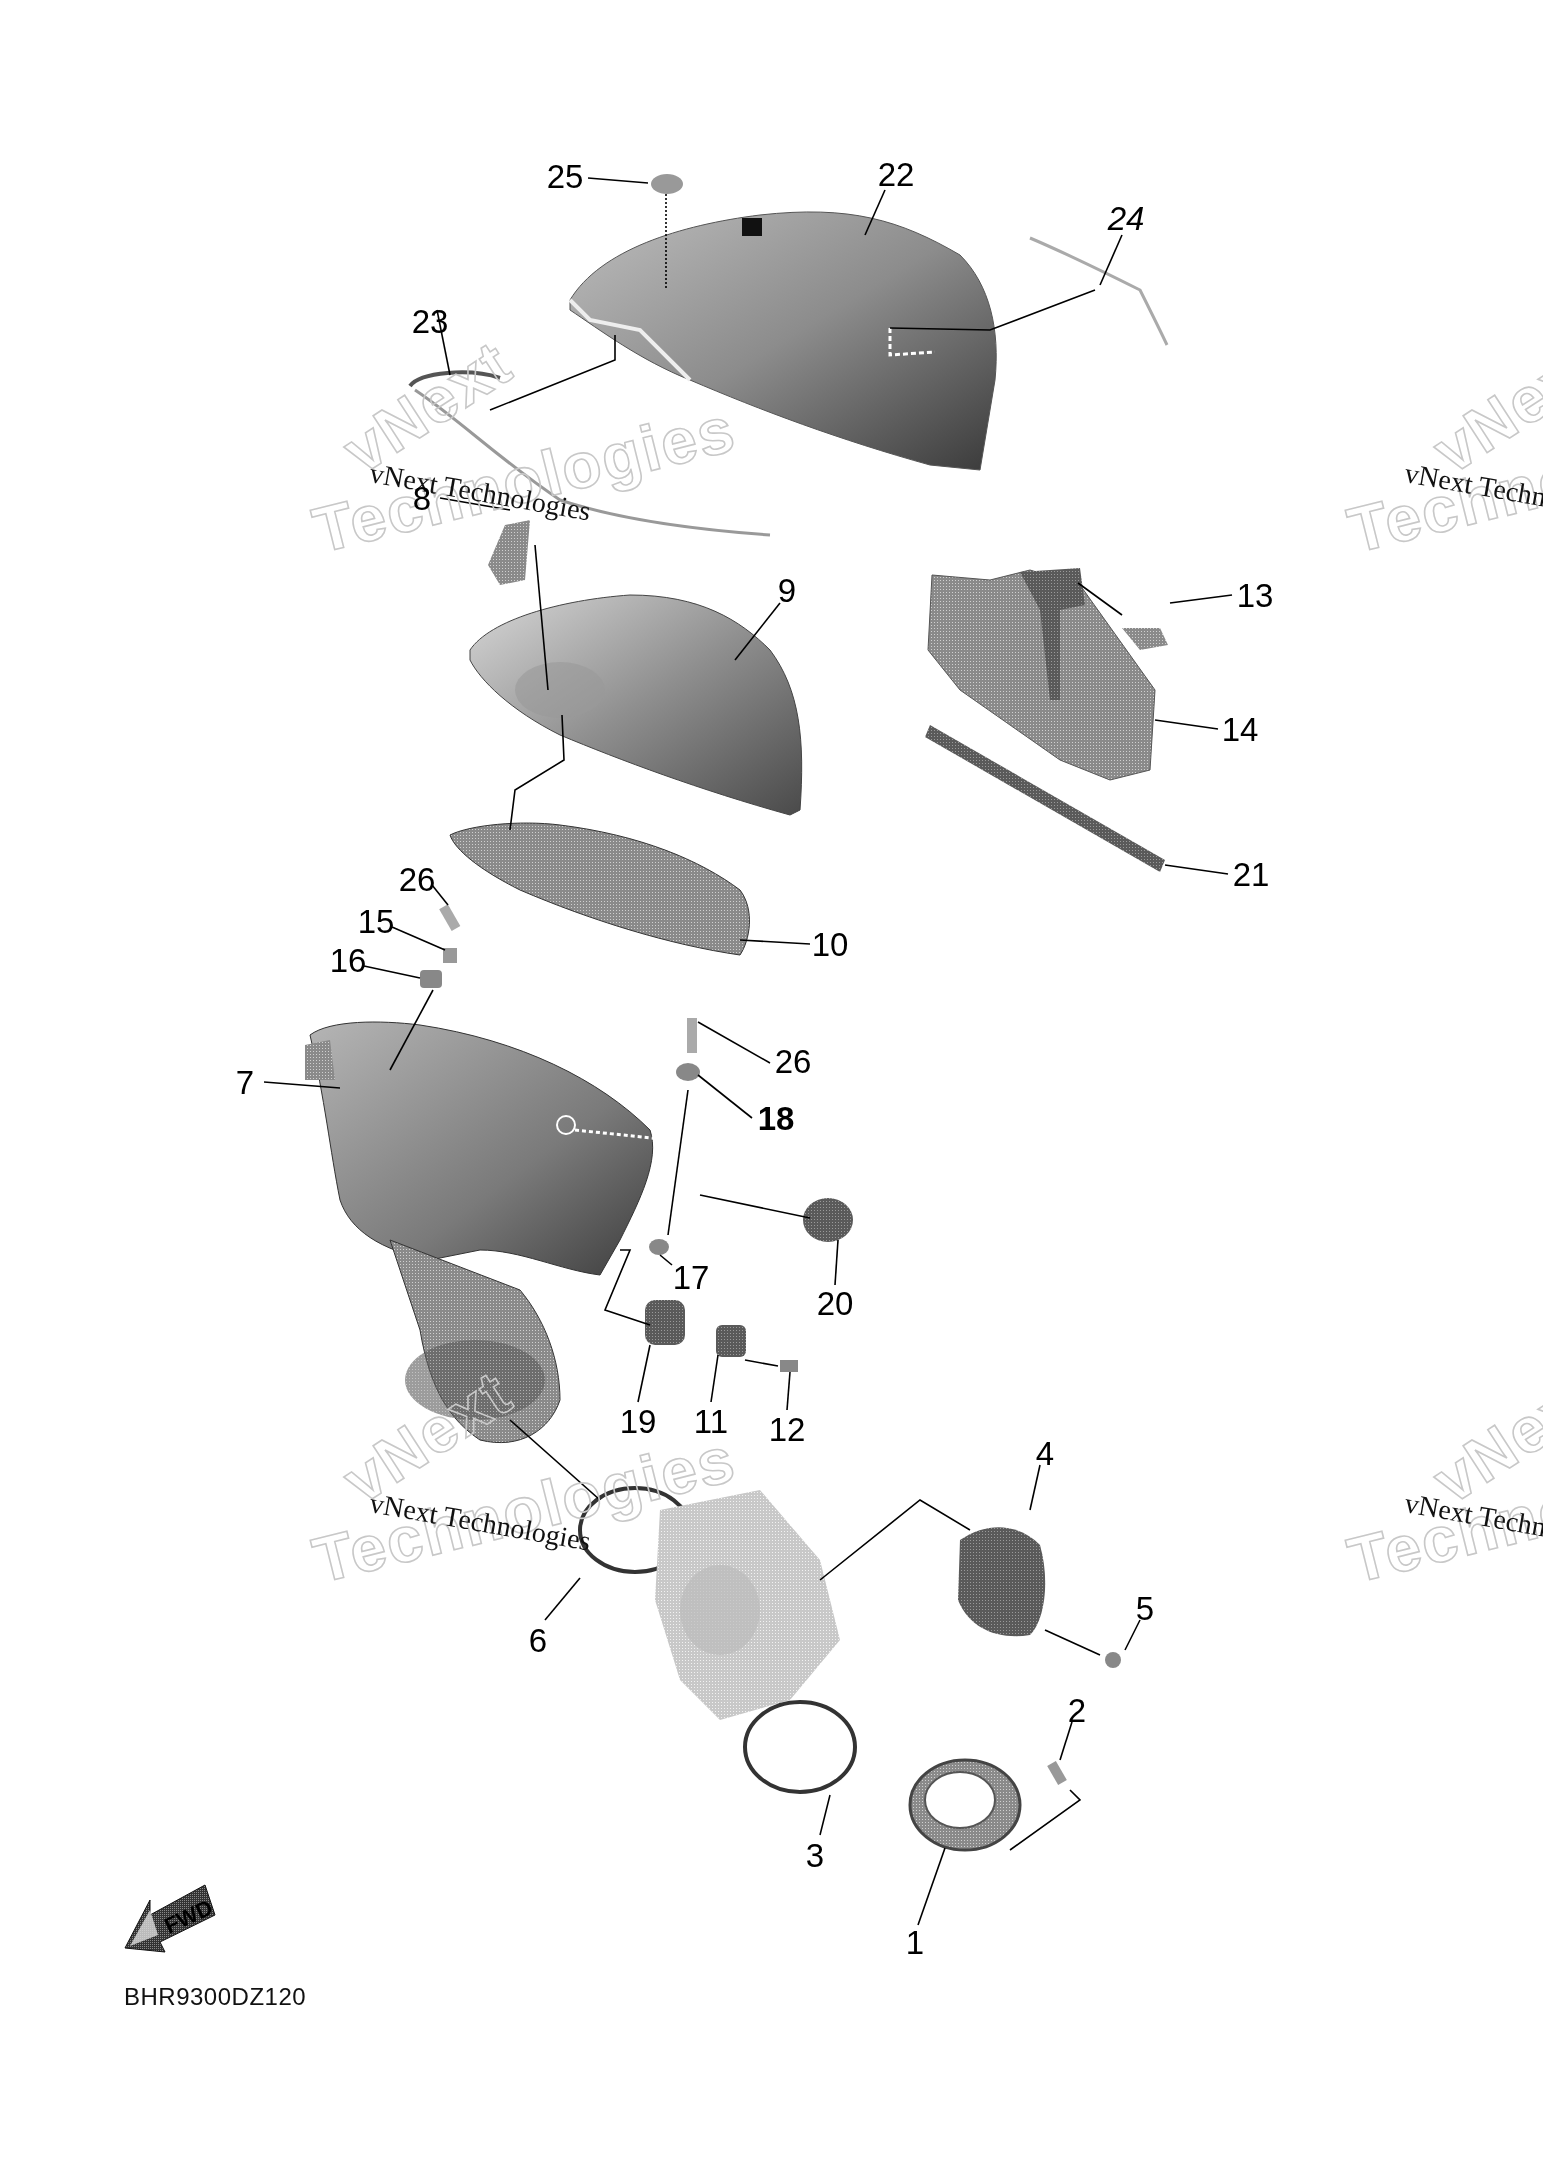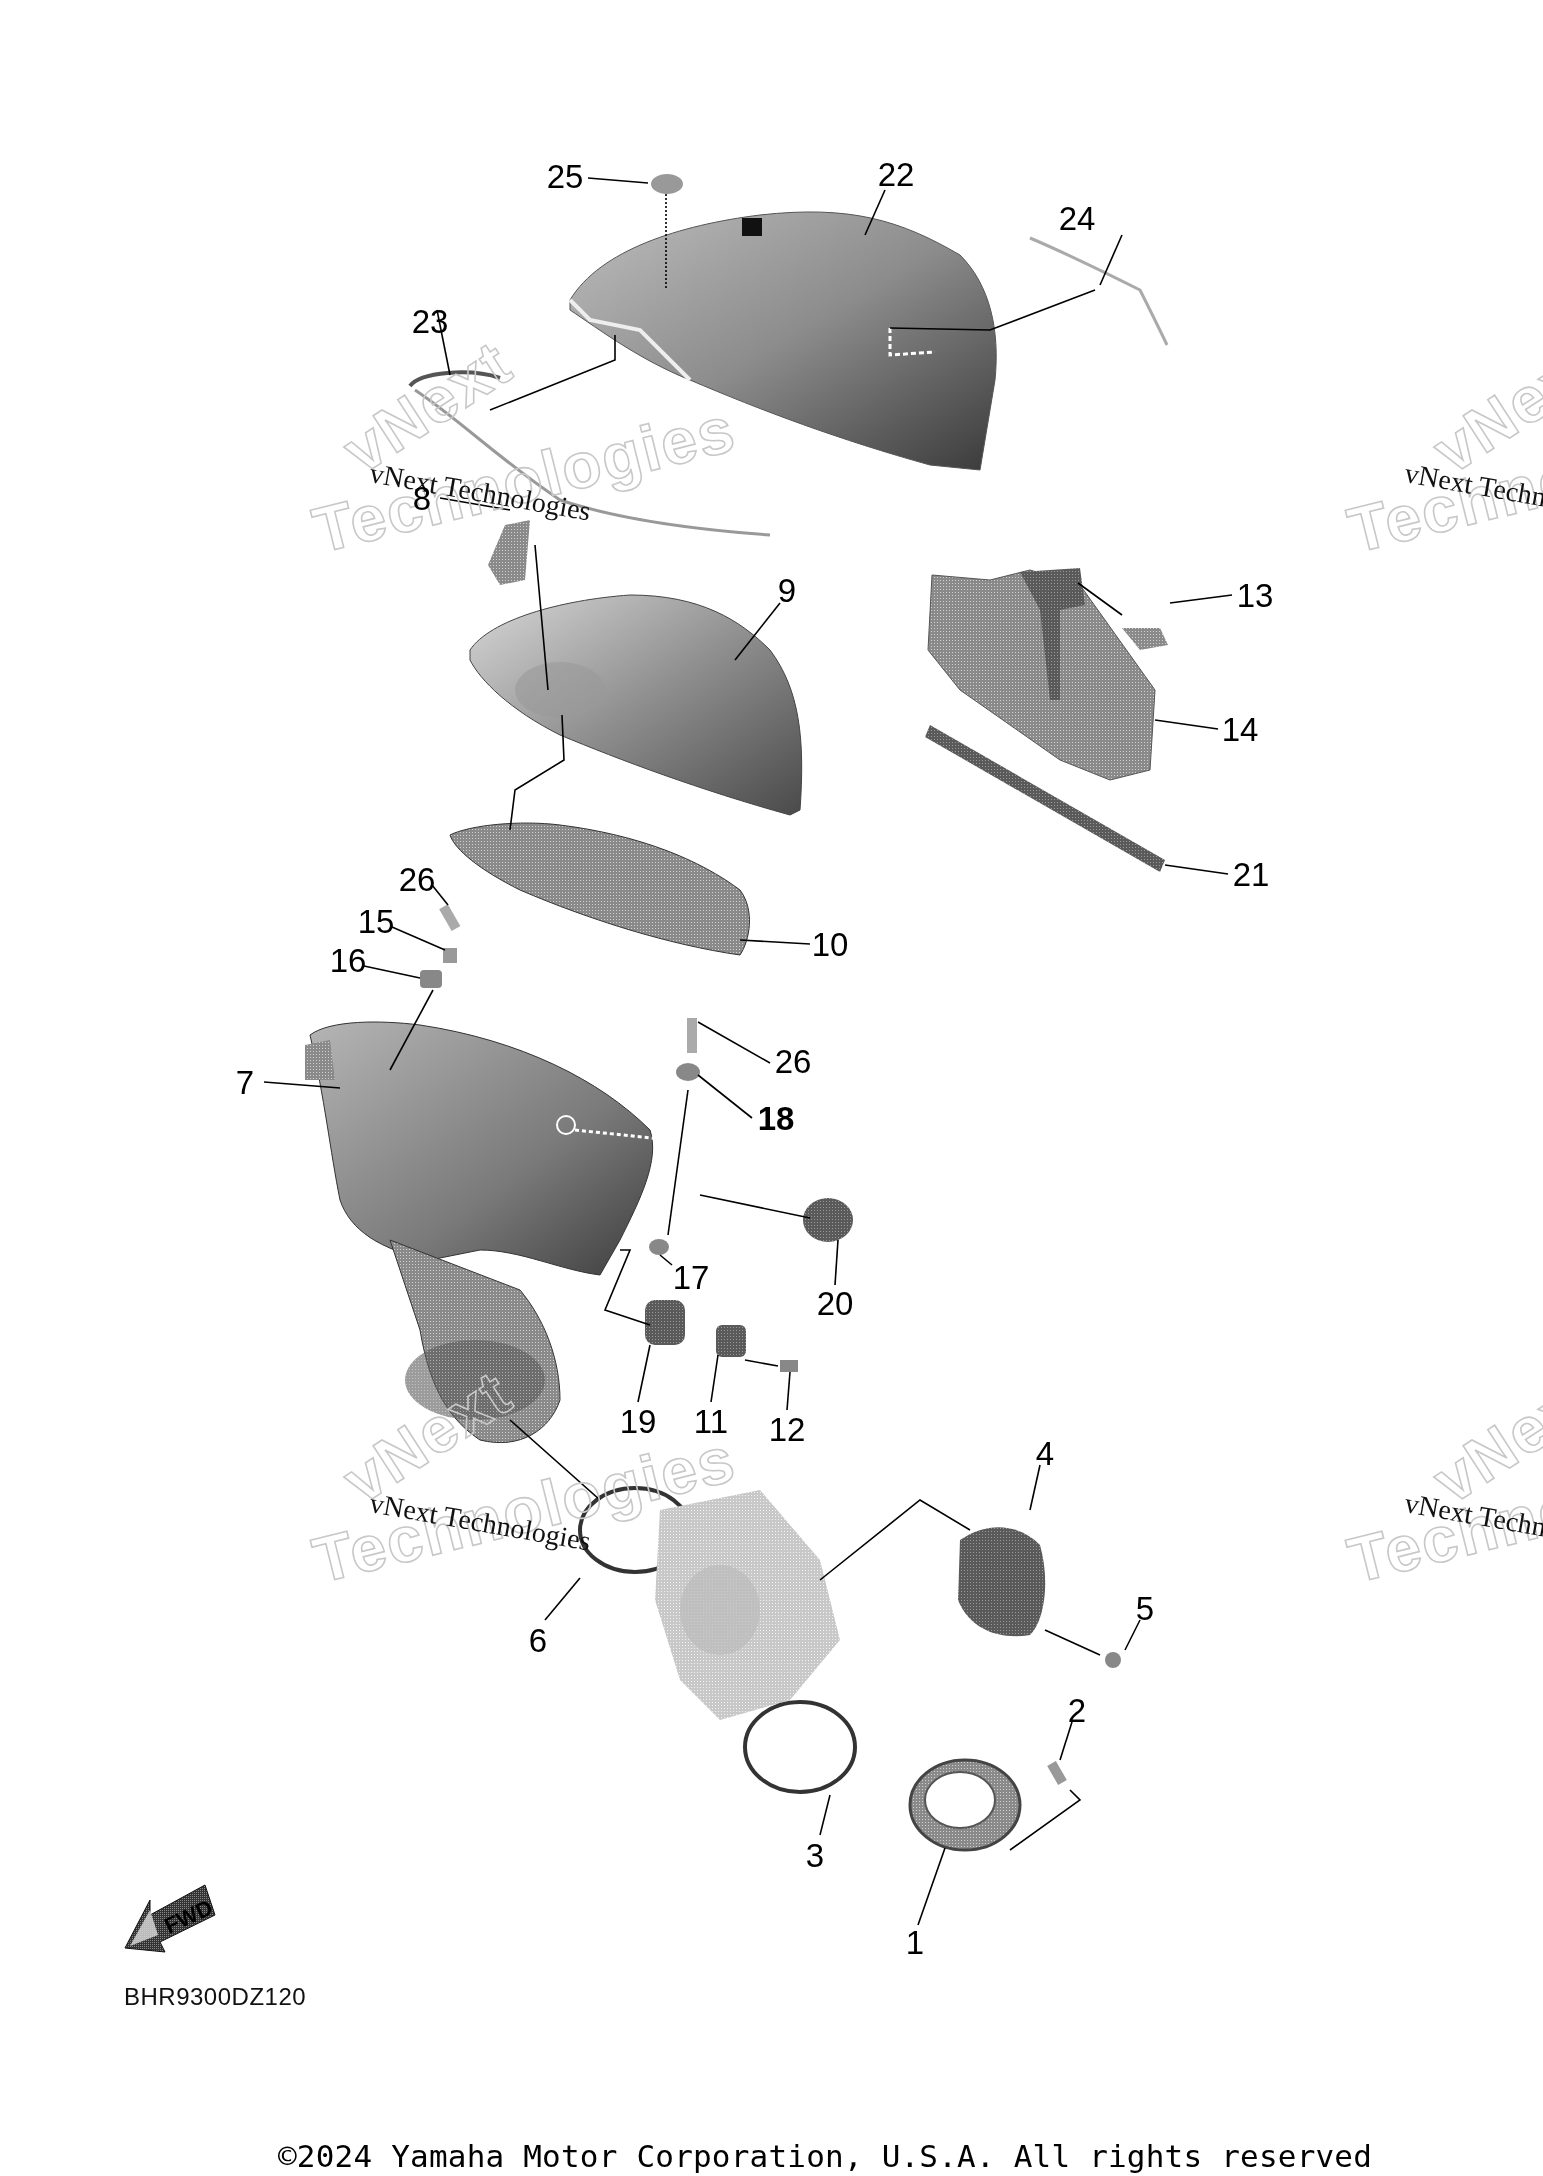--- a/index.html
+++ b/index.html
@@ -195,35 +195,34 @@
     <span class="callout" style="left:1240px; top:729px;">14</span>
     <span class="callout" style="left:376px; top:921px;">15</span>
     <span class="callout" style="left:348px; top:960px;">16</span>
     <span class="callout" style="left:691px; top:1277px;">17</span>
     <span class="callout" style="left:776px; top:1118px;font-weight:bold;">18</span>
     <span class="callout" style="left:638px; top:1421px;">19</span>
     <span class="callout" style="left:835px; top:1303px;">20</span>
     <span class="callout" style="left:1251px; top:874px;">21</span>
     <span class="callout" style="left:896px; top:174px;">22</span>
     <span class="callout" style="left:430px; top:296px;margin-top:25px;">23</span>
-    <span class="callout" style="left:1077px; top:218px;">24</span>
+    <span class="callout" style="left:1126px; top:218px;font-style:italic;">24</span>
     <span class="callout" style="left:565px; top:176px;">25</span>
     <span class="callout" style="left:417px; top:879px;">26</span>
     <span class="callout" style="left:793px; top:1061px;">26</span>
   </div>
 
   <div class="fwd-wrap">
     <svg width="100" height="95" viewBox="0 0 100 95">
       <defs>
         <pattern id="fwdDots" width="2" height="2" patternUnits="userSpaceOnUse">
           <rect width="2" height="2" fill="#333"></rect>
           <rect width="1" height="1" fill="#888"></rect>
         </pattern>
       </defs>
       <polygon points="5,78 30,30 30,45 85,15 95,45 40,72 45,82" fill="url(#fwdDots)" stroke="#111" stroke-width="1"></polygon>
       <polygon points="10,76 30,40 38,65" fill="#ddd" opacity="0.8"></polygon>
       <text x="44" y="58" font-family="Liberation Sans, sans-serif" font-size="22" font-weight="bold" fill="#000" transform="rotate(-25 60 50)">FWD</text>
     </svg>
   </div>
 
   <div class="diagram-code">BHR9300DZ120</div>
-  <div class="copyright">©2024 Yamaha Motor Corporation, U.S.A. All rights reserved</div>
 </div>
 
 </body></html>

